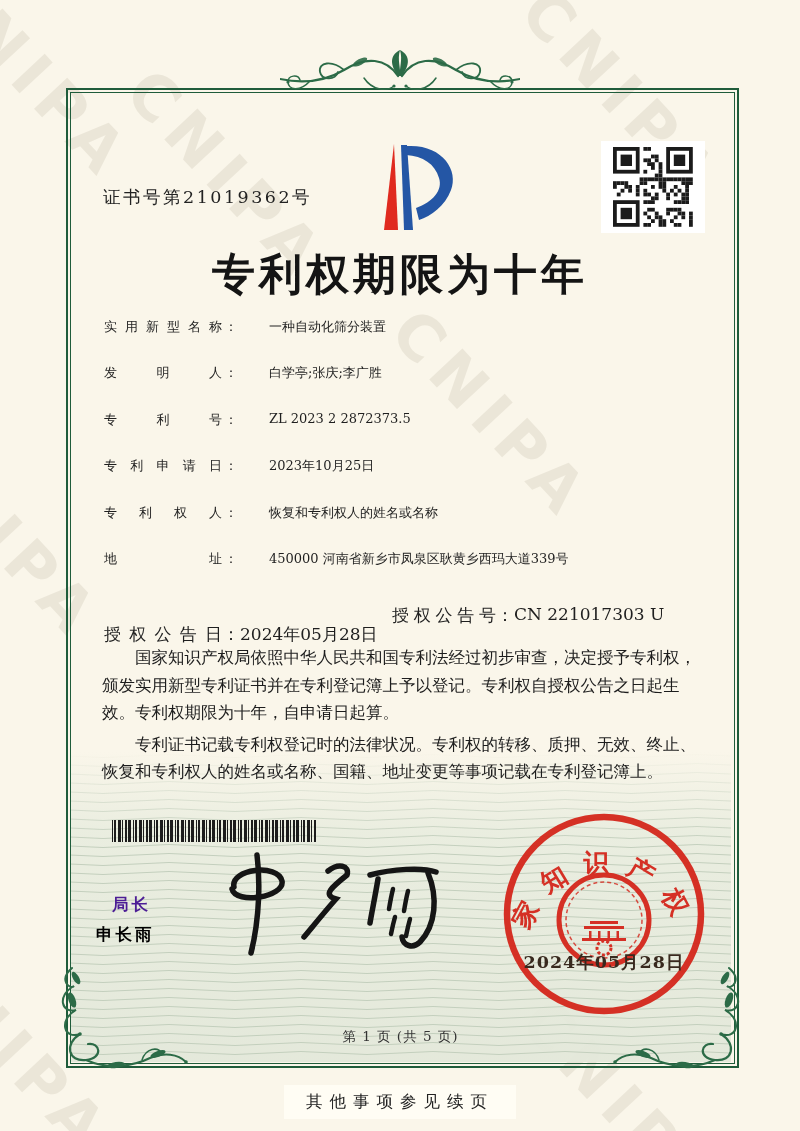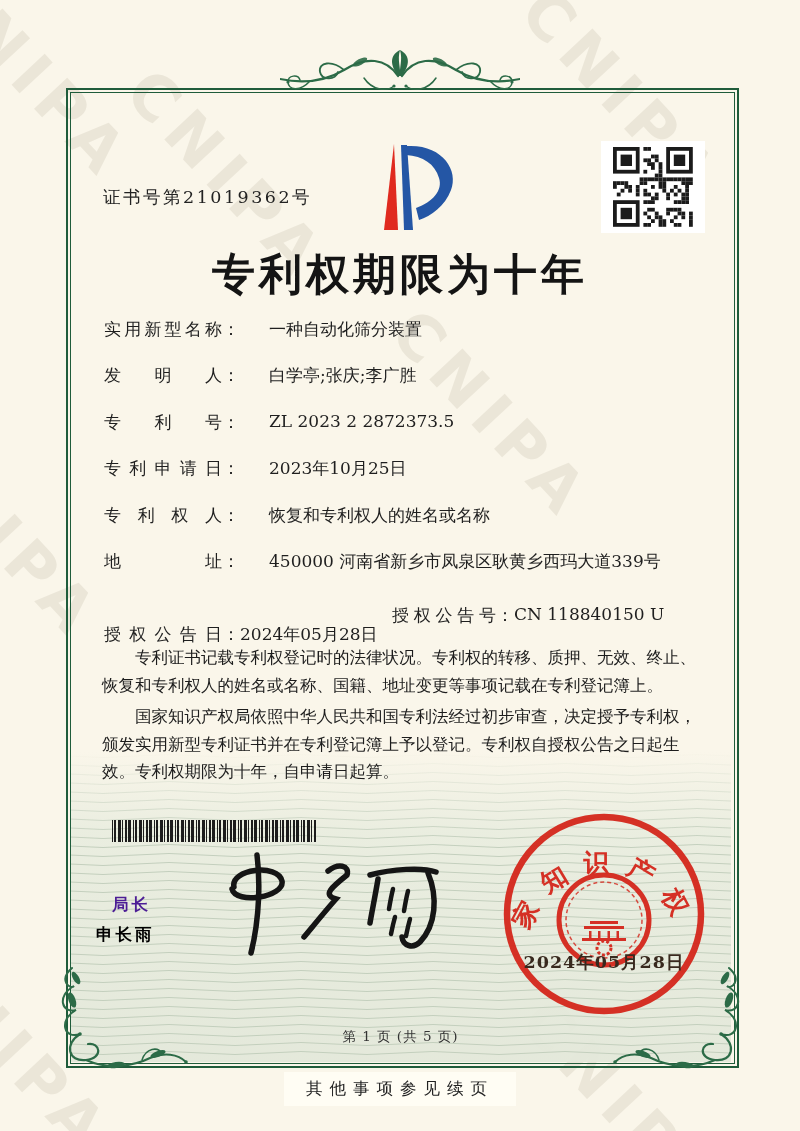--- a/index.html
+++ b/index.html
@@ -25,21 +25,21 @@
   .orn-br{left:605px;top:966px;transform:scaleX(-1)}
   
   .cert-no{position:absolute;left:103px;top:141px;font-size:17.5px;letter-spacing:2.5px;color:#222;margin-top:44px;}
   .logo{position:absolute;left:336px;top:140px;}
   .qr-wrap{position:absolute;left:601px;top:141px;width:104px;height:92px;background:#fff;
            display:flex;align-items:center;justify-content:center;}
   
   .title{position:absolute;left:0;top:246px;width:800px;text-align:center;font-size:43px;font-weight:700;
          letter-spacing:4px;color:#141414;}
   
-  .fields{position:absolute;left:104px;top:318px;width:600px;font-size:17px;}
+  .fields{position:absolute;left:104px;top:318px;width:600px;font-size:13px;}
   .frow{height:46.4px;display:flex;align-items:flex-start;}
   .flabel{width:118px;text-align:justify;text-align-last:justify;flex:none;}
   .fcolon{flex:none;width:18px;text-align:center;}
   .fvalue{flex:1;margin-left:29px;}
   .grant{position:absolute;left:104px;top:604px;width:620px;display:flex;font-size:17px;}
   .g1{display:flex;width:288px;flex:none;margin-top:19px;}
   .g2{display:flex;}
   .g2 .flabel{width:104px;}
   
   .paras{position:absolute;left:102px;top:644px;width:606px;font-size:16.5px;line-height:27.5px;color:#1d1d1d;}
@@ -52,21 +52,21 @@
             color:#000000;letter-spacing:3px;}
   .signature{position:absolute;left:200px;top:845px;}
   
   .seal{position:absolute;left:500px;top:810px;width:208px;height:208px;}
   .seal-date{position:absolute;left:500px;top:950px;width:208px;text-align:center;
              font-size:17.5px;font-weight:700;color:#38291e;letter-spacing:1px;}
   
   .page-ind{position:absolute;left:66px;top:1028px;width:669px;text-align:center;font-size:13.5px;
             letter-spacing:1px;color:#333;}
   .note-wrap{position:absolute;left:0;top:1072px;width:800px;text-align:center;}
-  .note{display:inline-block;background:#fffdf4;padding:6px 22px;font-size:16.5px;letter-spacing:7px;color:#222;}
+  .note{display:inline-block;background:#fffdf4;padding:6px 22px;font-size:16.5px;letter-spacing:7px;color:#222;margin-top:13px;}
 </style>
 </head>
 <body>
 
 <div class="page">
 
   <div class="wm wm1">CNIPA</div>
   <div class="wm wm2">CNIPA</div>
   <div class="wm wm3">CNIPA</div>
   <div class="wm wm4">CNIPA</div>
@@ -340,27 +340,27 @@
 
   <div class="grant">
     <div class="g1">
       <span class="flabel">授权公告日</span>
       <span class="fcolon">：</span>
       <span>2024年05月28日</span>
     </div>
     <div class="g2">
       <span class="flabel">授权公告号</span>
       <span class="fcolon">：</span>
-      <span>CN 118840150 U</span>
+      <span>CN 221017303 U</span>
     </div>
   </div>
 
   <div class="paras">
+    <p>国家知识产权局依照中华人民共和国专利法经过初步审查，决定授予专利权，颁发实用新型专利证书并在专利登记簿上予以登记。专利权自授权公告之日起生效。专利权期限为十年，自申请日起算。</p>
     <p>专利证书记载专利权登记时的法律状况。专利权的转移、质押、无效、终止、恢复和专利权人的姓名或名称、国籍、地址变更等事项记载在专利登记簿上。</p>
-    <p>国家知识产权局依照中华人民共和国专利法经过初步审查，决定授予专利权，颁发实用新型专利证书并在专利登记簿上予以登记。专利权自授权公告之日起生效。专利权期限为十年，自申请日起算。</p>
   </div>
 
   <svg class="barcode" id="barcode" width="210" height="22" viewBox="0 0 210 22">
       <rect x="0" y="0" width="1" height="22" fill="#1c1c1c"></rect>
       <rect x="2" y="0" width="2" height="22" fill="#1c1c1c"></rect>
       <rect x="6" y="0" width="3" height="22" fill="#1c1c1c"></rect>
       <rect x="10" y="0" width="1" height="22" fill="#1c1c1c"></rect>
       <rect x="13" y="0" width="2" height="22" fill="#1c1c1c"></rect>
       <rect x="16" y="0" width="3" height="22" fill="#1c1c1c"></rect>
       <rect x="21" y="0" width="1" height="22" fill="#1c1c1c"></rect>

